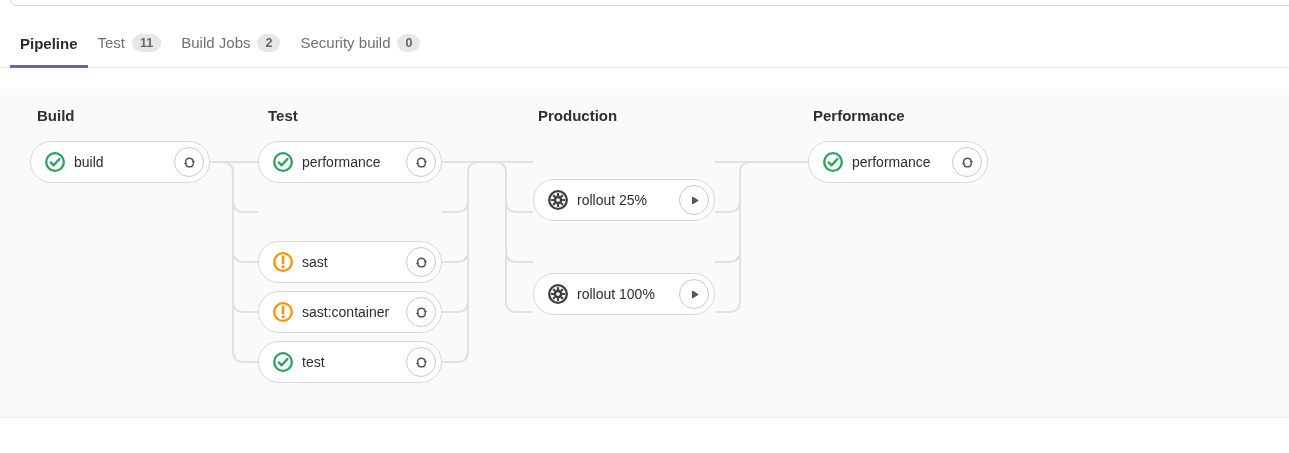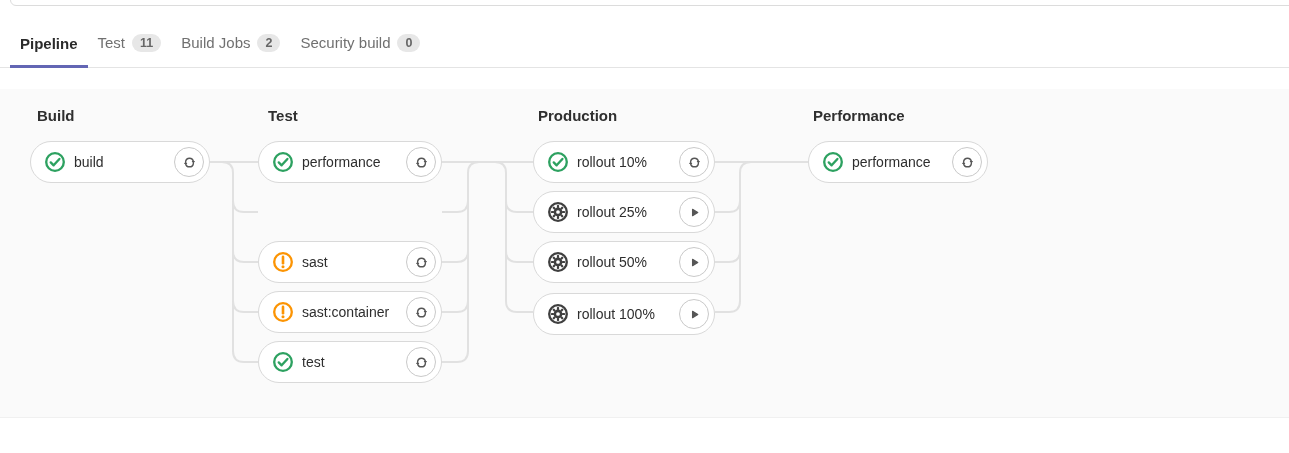--- a/index.html
+++ b/index.html
@@ -217,72 +217,46 @@
         </svg>
       </span>
     <span class="job-name">test</span>
     <button class="action-btn">
         <svg width="15" height="15">
           <use href="#ic-retry"></use>
         </svg>
       </button>
   </div>
 
-  <div class="pill" style="left:533px;top:52px;width:182px">
-    <span class="status-icon success">
-        <svg width="22" height="22">
-          <use href="#ic-success"></use>
-        </svg>
-      </span>
-    <span class="job-name">rollout 10%</span>
-    <button class="action-btn">
-        <svg width="15" height="15">
-          <use href="#ic-retry"></use>
-        </svg>
-      </button>
-  </div>
-  <div class="pill" style="left:533px;top:102px;width:182px">
+  <div class="pill" style="left:533px;top:90px;width:182px">
     <span class="status-icon manual">
         <svg width="22" height="22">
           <use href="#ic-manual"></use>
         </svg>
       </span>
     <span class="job-name">rollout 25%</span>
     <button class="action-btn">
         <svg width="15" height="15">
           <use href="#ic-play"></use>
         </svg>
       </button>
   </div>
-  <div class="pill" style="left:533px;top:152px;width:182px">
+  <div class="pill" style="left:533px;top:184px;width:182px">
     <span class="status-icon manual">
         <svg width="22" height="22">
           <use href="#ic-manual"></use>
         </svg>
       </span>
-    <span class="job-name">rollout 50%</span>
+    <span class="job-name">rollout 100%</span>
     <button class="action-btn">
         <svg width="15" height="15">
           <use href="#ic-play"></use>
         </svg>
       </button>
   </div>
-  <div class="pill" style="left:533px;top:204px;width:182px">
-    <span class="status-icon manual">
-        <svg width="22" height="22">
-          <use href="#ic-manual"></use>
-        </svg>
-      </span>
-    <span class="job-name">rollout 100%</span>
-    <button class="action-btn">
-        <svg width="15" height="15">
-          <use href="#ic-play"></use>
-        </svg>
-      </button>
-  </div>
 
   <div class="pill" style="left:808px;top:52px;width:180px">
     <span class="status-icon success">
         <svg width="22" height="22">
           <use href="#ic-success"></use>
         </svg>
       </span>
     <span class="job-name">performance</span>
     <button class="action-btn">
         <svg width="15" height="15">

